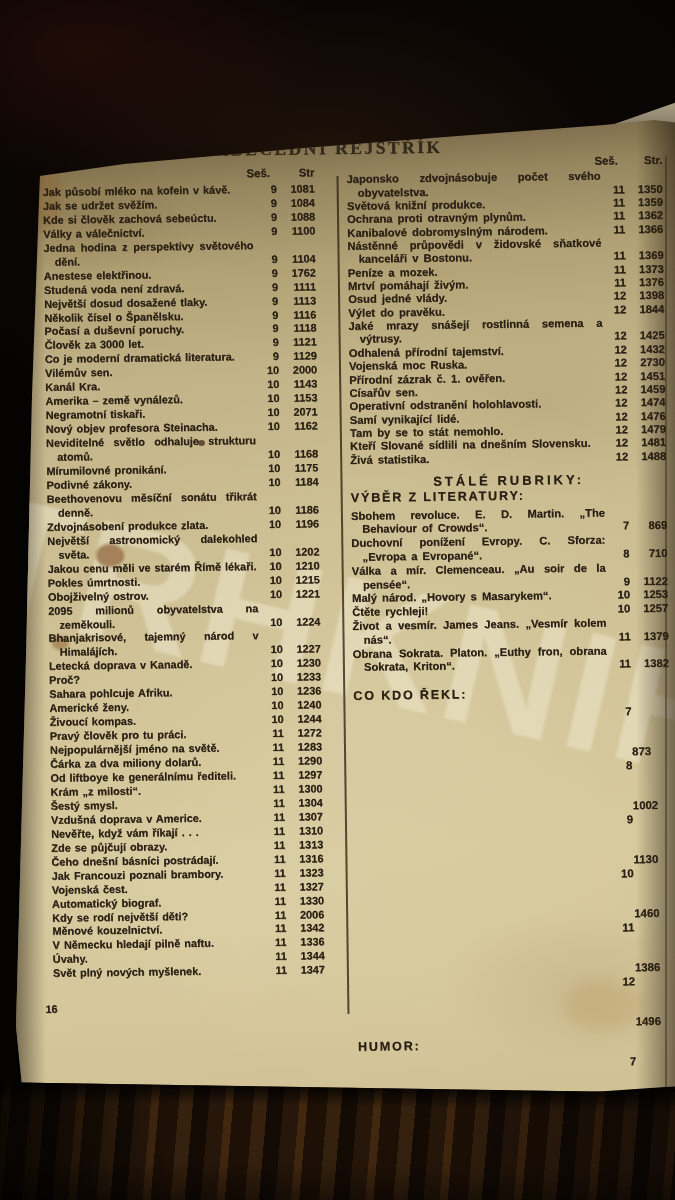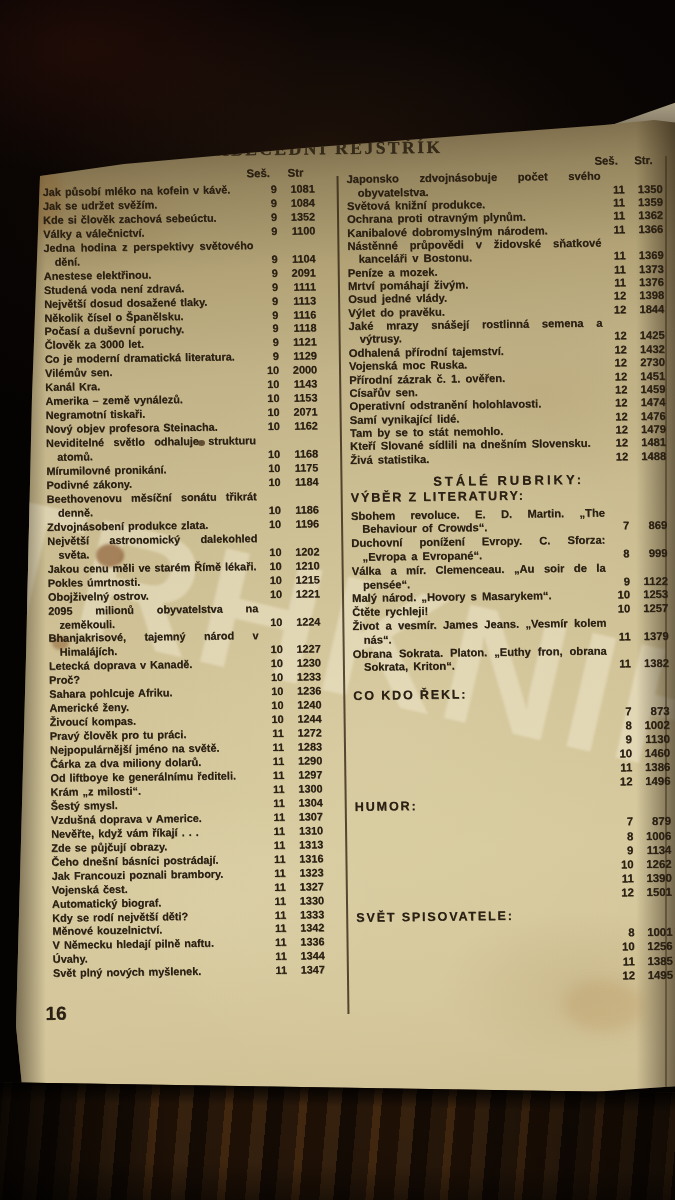--- a/index.html
+++ b/index.html
@@ -53,36 +53,36 @@
   .content *{text-shadow:.3px .3px .5px rgba(25,15,5,.55);}
   .title{position:absolute;left:0;top:42px;width:100%;text-align:center;padding-right:14px;box-sizing:border-box;
     font-family:"Liberation Serif", serif;font-weight:bold;font-size:17.5px;letter-spacing:2.5px;color:#342a1a;}
   .divider{position:absolute;left:338px;top:80px;width:2px;height:838px;background:rgba(48,33,16,.78);}
   .col{position:absolute;}
   .col-left{left:44px;top:70px;width:272px;font-size:10.9px;line-height:13.95px;font-weight:bold;}
   .col-right{left:348px;top:62px;width:316px;font-size:11.2px;line-height:13.35px;font-weight:bold;}
   .col-head{display:flex;align-items:flex-end;font-size:11.4px;margin-bottom:2px;}
   .col-head .sp{flex:1;}
   .col-head .ses{width:30px;text-align:left;}
-  .col-head .str{width:38px;text-align:center;}
+  .col-head .str{width:38px;text-align:right;}
   .entry{display:flex;align-items:flex-end;}
   .entry .t{flex:1;text-align:justify;text-indent:-11px;padding-left:11px;word-spacing:1px;}
   .col-right .entry .t{word-spacing:2px;}
   .entry .s{width:24px;text-align:right;}
   .entry .p{width:38px;text-align:right;}
   .sec-center{text-align:center;font-size:13px;letter-spacing:3px;font-weight:bold;margin:9px 0 2px;}
   .sec-head{font-size:12.6px;letter-spacing:1.8px;font-weight:bold;margin:3px 0 4px;}
   .lit .entry{line-height:13.8px;}
   .numrows{margin:3px 0 2px;}
   .numrow{display:flex;justify-content:flex-end;line-height:14.1px;font-size:11.4px;font-weight:bold;}
   .numrow .s{width:24px;text-align:right;}
-  .numrow .p{width:38px;text-align:right;}
+  .numrow .p{width:38px;text-align:left;margin-top:40px;}
   .mt8{margin-top:9px;}
   .mt14{margin-top:15px;}
-  .page-num{position:absolute;left:36px;top:903px;font-size:19px;font-weight:bold;}
+  .page-num{position:absolute;left:36px;top:903px;font-size:11px;font-weight:bold;}
   
   .wood{
     position:absolute;left:-12px;top:1082px;width:710px;height:140px;
     transform:rotate(.9deg);transform-origin:left top;
     background:
       linear-gradient(to right,rgba(0,0,0,.85),rgba(0,0,0,0) 26%, rgba(0,0,0,0) 60%, rgba(0,0,0,.55) 100%),
       linear-gradient(to bottom,rgba(0,0,0,.8) 0%,rgba(0,0,0,.1) 14%,rgba(0,0,0,.15) 55%,rgba(0,0,0,.8) 100%),
       repeating-linear-gradient(94deg,#2c1a0b 0 16px,#4a2c11 16px 24px,#221206 24px 44px,#3c2510 44px 58px,#170c05 58px 74px);
   }
 </style>
@@ -125,39 +125,39 @@
 
             <div class="entry">
               <span class="t">Jak se udržet svěžím.</span>
               <span class="s">9</span>
               <span class="p">1084</span>
             </div>
 
             <div class="entry">
               <span class="t">Kde si člověk zachová sebeúctu.</span>
               <span class="s">9</span>
-              <span class="p">1352</span>
+              <span class="p">1088</span>
             </div>
 
             <div class="entry">
               <span class="t">Války a válečnictví.</span>
               <span class="s">9</span>
               <span class="p">1100</span>
             </div>
 
             <div class="entry">
               <span class="t">Jedna hodina z perspektivy světového dění.</span>
               <span class="s">9</span>
               <span class="p">1104</span>
             </div>
 
             <div class="entry">
               <span class="t">Anestese elektřinou.</span>
               <span class="s">9</span>
-              <span class="p">2091</span>
+              <span class="p">1762</span>
             </div>
 
             <div class="entry">
               <span class="t">Studená voda není zdravá.</span>
               <span class="s">9</span>
               <span class="p">1111</span>
             </div>
 
             <div class="entry">
               <span class="t">Největší dosud dosažené tlaky.</span>
@@ -389,21 +389,21 @@
 
             <div class="entry">
               <span class="t">Automatický biograf.</span>
               <span class="s">11</span>
               <span class="p">1330</span>
             </div>
 
             <div class="entry">
               <span class="t">Kdy se rodí největší děti?</span>
               <span class="s">11</span>
-              <span class="p">1333</span>
+              <span class="p">2006</span>
             </div>
 
             <div class="entry">
               <span class="t">Měnové kouzelnictví.</span>
               <span class="s">11</span>
               <span class="p">1342</span>
             </div>
 
             <div class="entry">
               <span class="t">V Německu hledají pilně naftu.</span>
@@ -555,21 +555,21 @@
 
             <div class="entry">
               <span class="t">Sbohem revoluce. E. D. Martin. „The Behaviour of Crowds“.</span>
               <span class="s">7</span>
               <span class="p">869</span>
             </div>
 
             <div class="entry">
               <span class="t">Duchovní ponížení Evropy. C. Sforza: „Evropa a Evropané“.</span>
               <span class="s">8</span>
-              <span class="p">999</span>
+              <span class="p">710</span>
             </div>
 
             <div class="entry">
               <span class="t">Válka a mír. Clemenceau. „Au soir de la pensée“.</span>
               <span class="s">9</span>
               <span class="p">1122</span>
             </div>
 
             <div class="entry">
               <span class="t">Malý národ. „Hovory s Masarykem“.</span>

